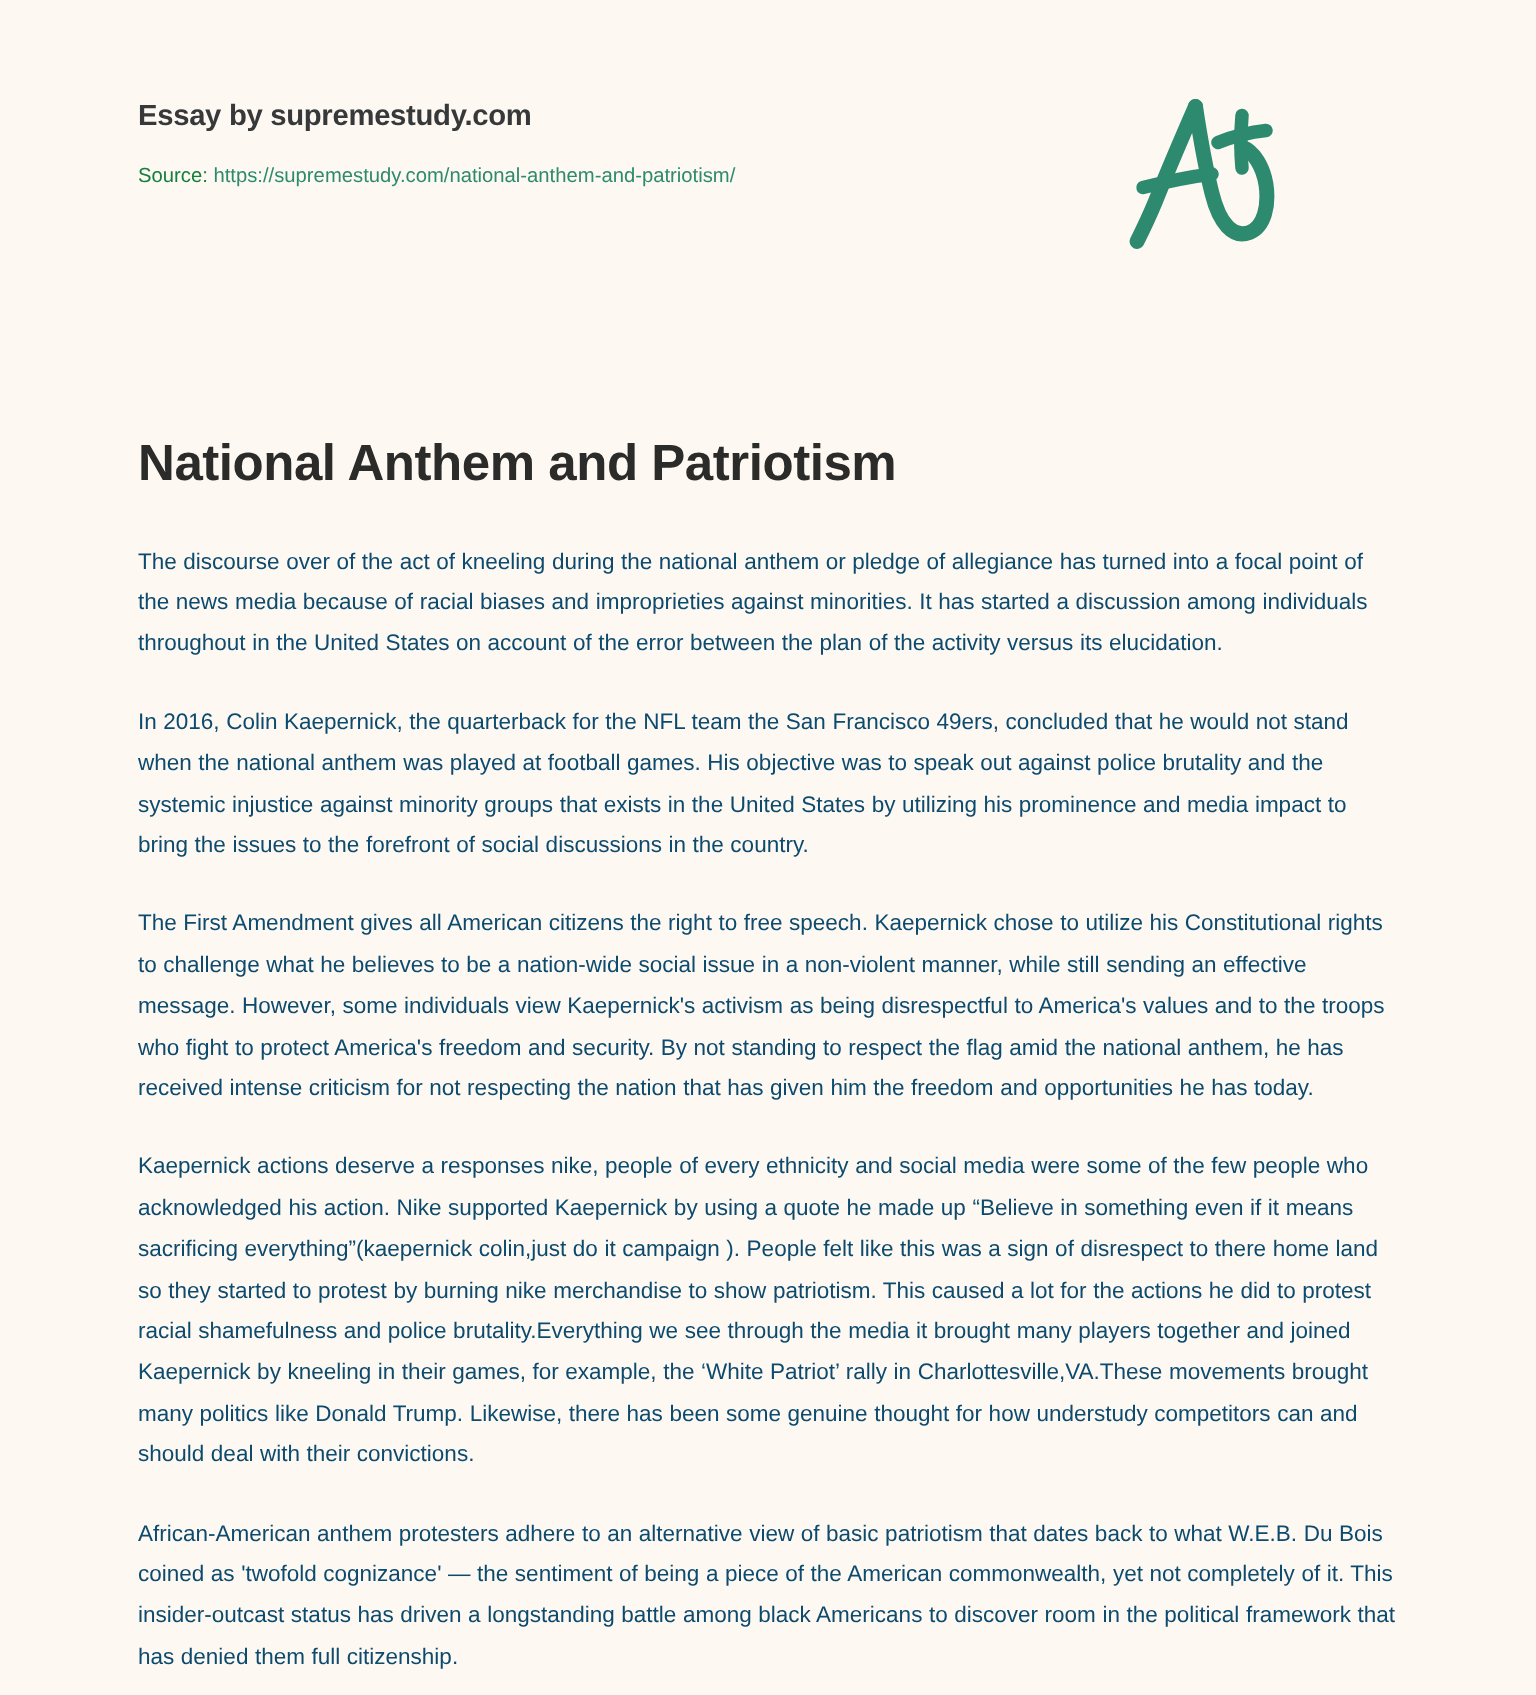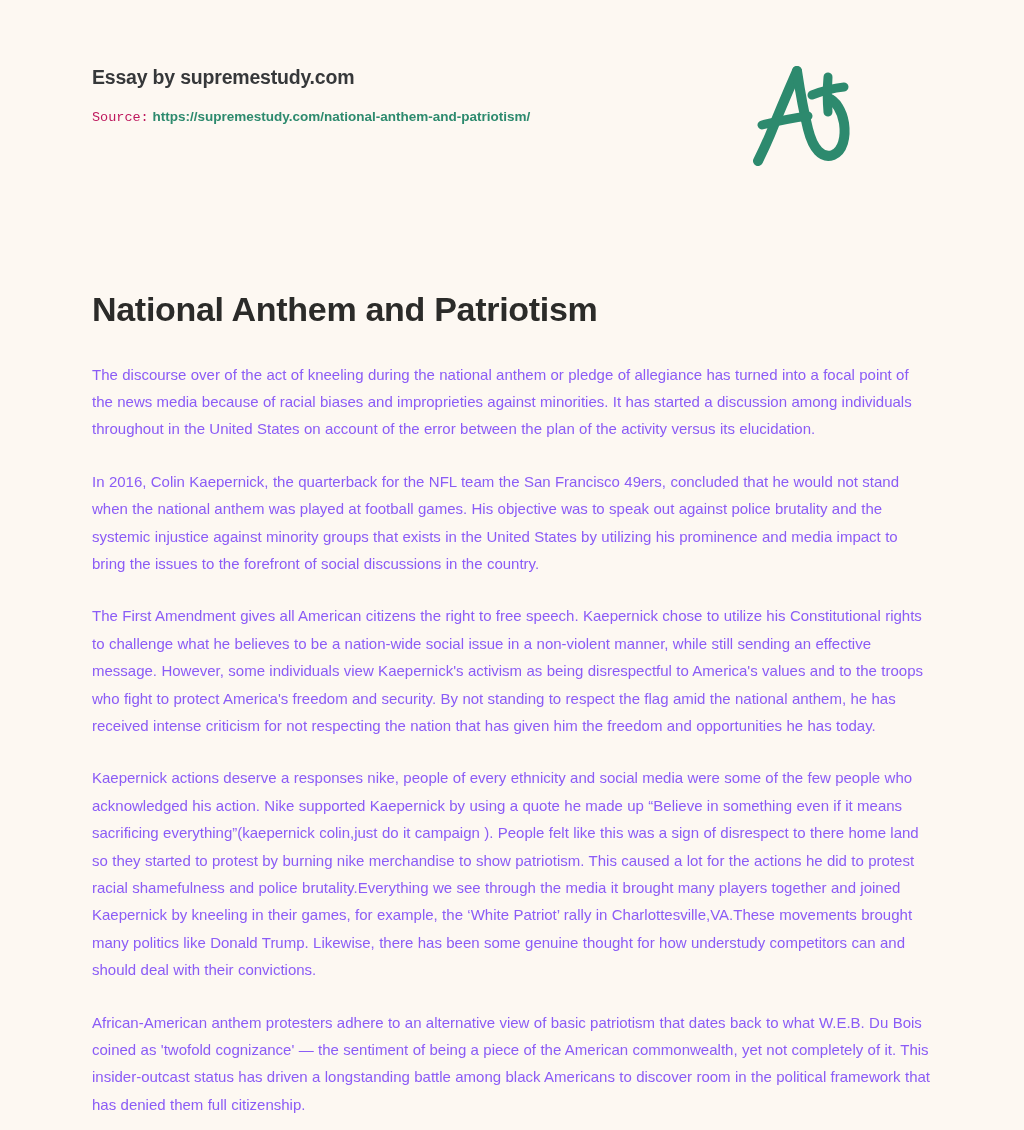--- a/index.html
+++ b/index.html
@@ -42,27 +42,25 @@
   }
 
   .source-line {
     margin-top: 20px;
     font-size: 13.5px;
     line-height: 1.2;
     color: #7d7d7a;
     white-space: nowrap;
   }
   .source-label {
-    color: #be185d;
-    font-family: Liberation Mono, monospace;
+    color: #15803d;
   }
   .source-url {
     color: #2d8a6e;
     text-decoration: none;
-    font-weight: bold;
   }
 
   
   .brand-logo {
     position: absolute;
     top: 55px;
     right: 74px;
     width: 118px;
     height: 120px;
     display: block;
@@ -78,21 +76,21 @@
     font-weight: bold;
     color: #2b2b29;
     letter-spacing: -0.3px;
     line-height: 1.25;
     margin: 0 0 30px 0;
   }
 
   .article-body p {
     font-size: 15px;
     line-height: 27.4px;
-    color: #8b5cf6;
+    color: #0c4a6e;
     margin: 0 0 25px 0;
     max-width: 845px;
     text-align: left;
     word-spacing: 0.2px;
   }
 
   .article-body p:last-child {
     margin-bottom: 0;
   }
 </style>

